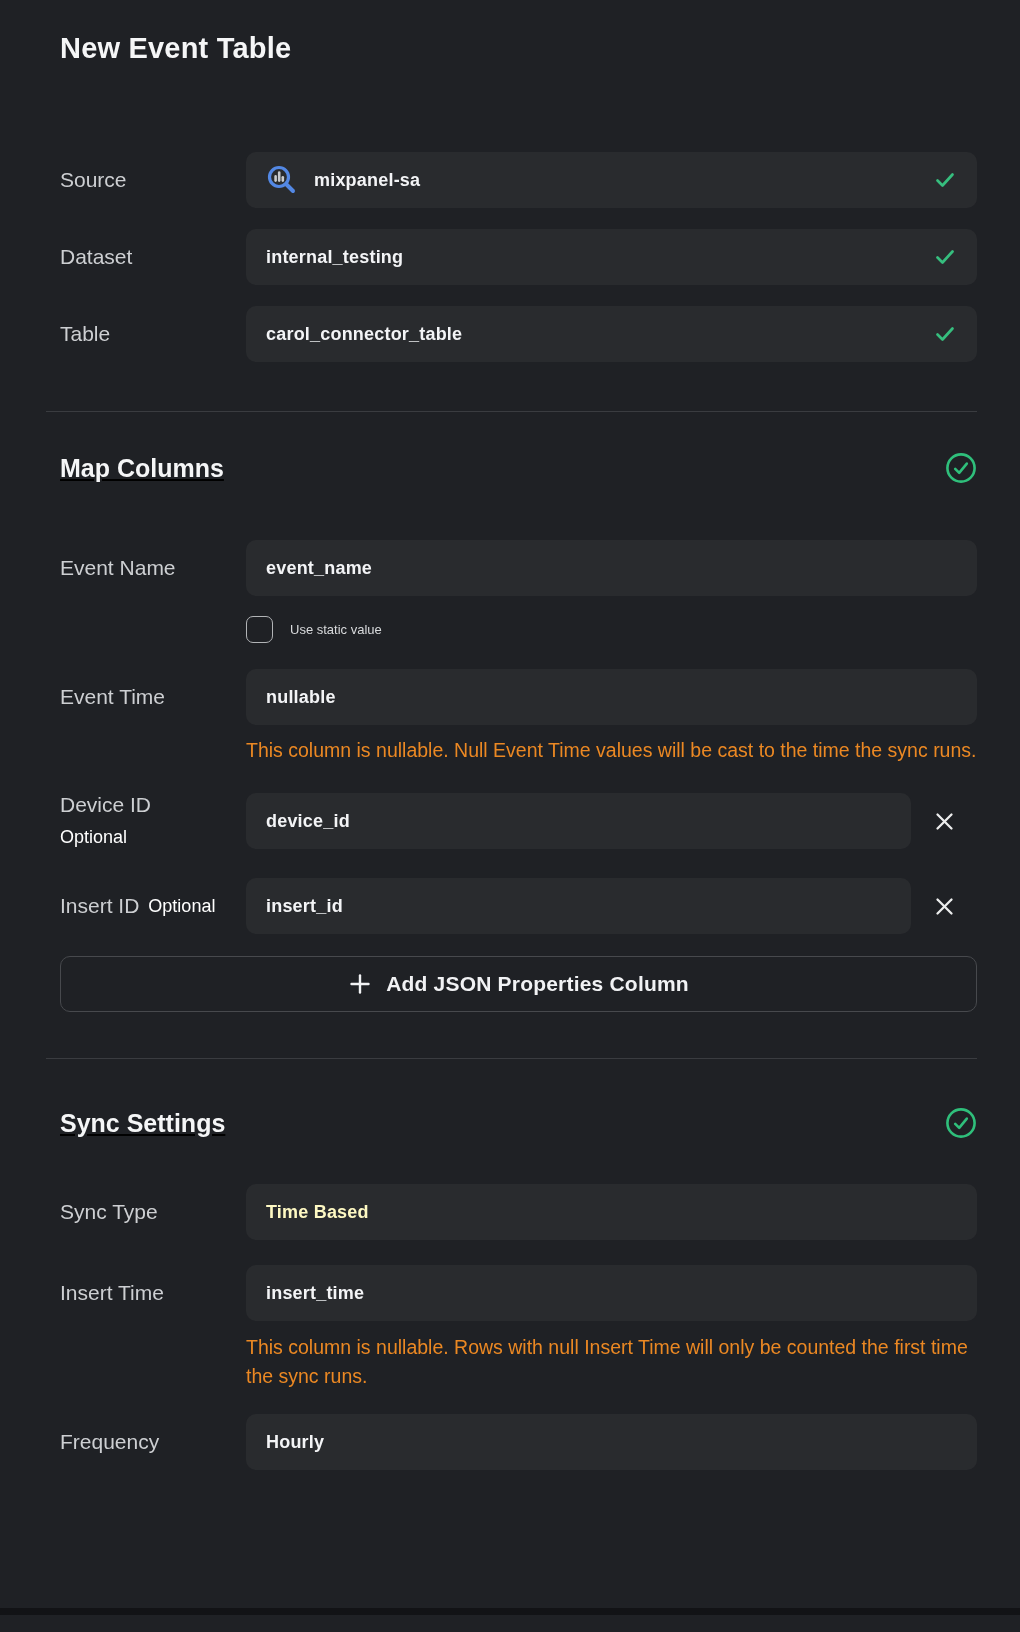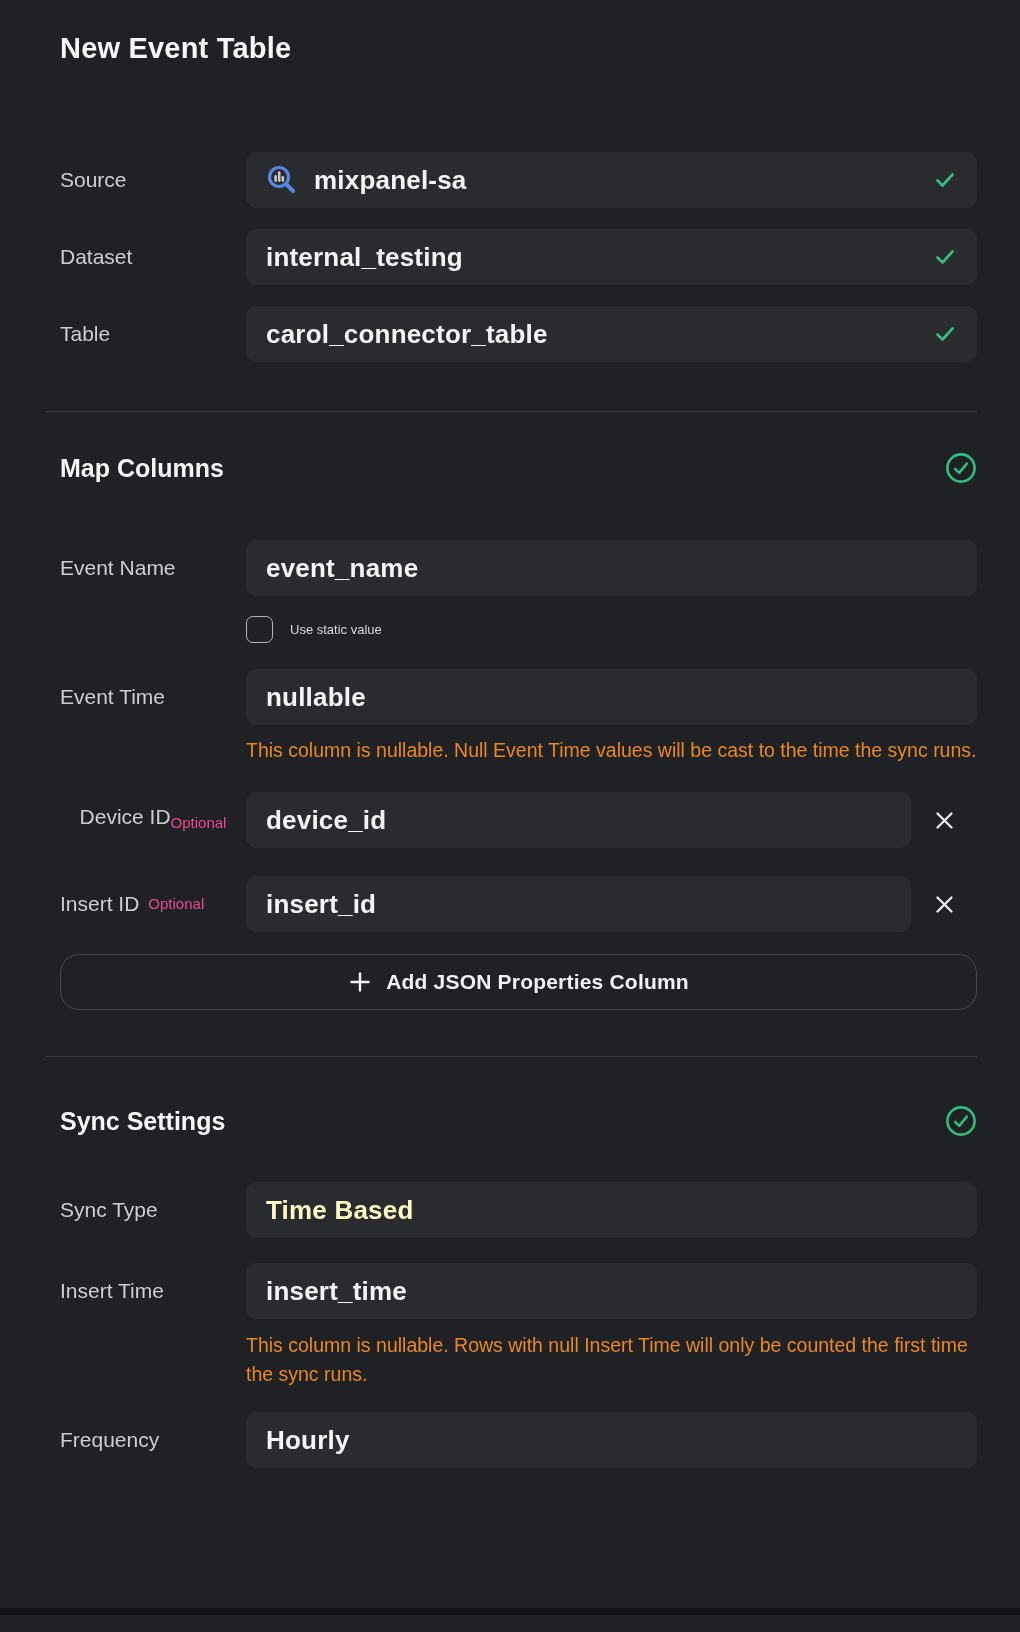--- a/index.html
+++ b/index.html
@@ -19,60 +19,60 @@
     font-size:29px; line-height:36px; font-weight:700;
     color:#f5f6f7; letter-spacing:0.2px;
   }
 
   .rows { display:flex; flex-direction:column; }
   .row { display:flex; align-items:center; }
   .row-label {
     flex:0 0 186px; width:186px;
     color:#cdcfd2; font-size:21px; line-height:26px;
   }
-  .row-label.two-line { display:flex; justify-content:center; }
-  .optional { color:#ec4899; font-size:15px; }
+  .row-label.two-line { display:flex; flex-direction:column; justify-content:center; }
+  .optional { color:#ffffff; font-size:18px; }
   .two-line .optional { margin-top:6px; }
   .inline-label { display:flex; align-items:flex-end; gap:9px; }
 
   .field {
     flex:1; height:56px;
     background:#292b2e; border-radius:10px;
     display:flex; align-items:center;
     padding:0 20px; gap:16px;
   }
-  .field-value { color:#f3f4f6; font-size:26px; font-weight:600; letter-spacing:0.2px; }
+  .field-value { color:#f3f4f6; font-size:18px; font-weight:600; letter-spacing:0.2px; }
   .field-value.disabled { color:#fef9c3; font-weight:700; }
   .field .spacer { flex:1; }
 
   .x-wrap { flex:0 0 66px; display:flex; align-items:center; justify-content:center; }
   .x-btn { background:none; border:none; padding:6px; cursor:pointer; display:flex; }
 
   .divider { height:1px; background:#3a3c40; margin-left:-14px; }
 
-  .section-head { display:flex; align-items:center; justify-content:space-between; }
+  .section-head { display:flex; align-items:center; justify-content:space-between;text-decoration:underline; }
   .section-title {
     margin:0; font-size:25px; line-height:32px; font-weight:700; color:#f5f6f7;
   }
 
   .checkbox-row { margin-left:186px; display:flex; align-items:center; gap:17px; height:28px; }
   .checkbox {
     width:27px; height:27px; border:1.5px solid #b2b4b7; border-radius:7px;
     background:transparent; padding:0; cursor:pointer;
   }
   .checkbox-label { color:#d8dadc; font-size:13px; }
 
   .warning {
     margin-left:186px;
     color:#eb8823; font-size:19.5px; line-height:29px;
   }
 
   .add-btn {
     margin-top:22px; width:100%; height:56px;
-    background:transparent; border:1px solid #47494d; border-radius:19px;
+    background:transparent; border:1px solid #47494d; border-radius:10px;
     display:flex; align-items:center; justify-content:center; gap:14px;
     color:#f1f2f4; font-size:21px; font-weight:700; letter-spacing:0.2px;
     font-family:"Liberation Sans", sans-serif;
     cursor:pointer;
   }
 
   .bottom-bar { position:absolute; left:0; right:0; bottom:0; height:7px; background:#121316; }
 
   
   .m-src-rows   { margin-top:86px; gap:21px;justify-content:flex-end; }

